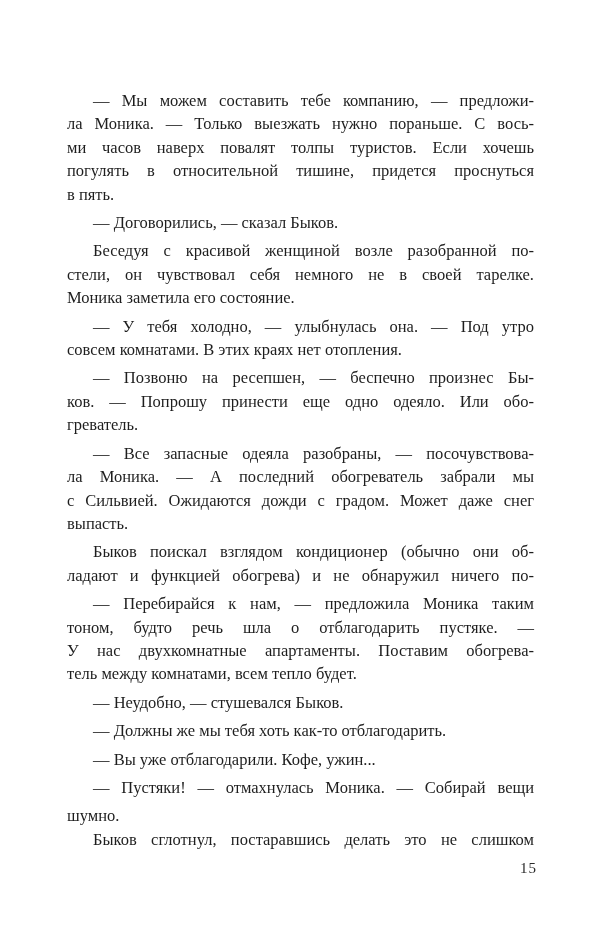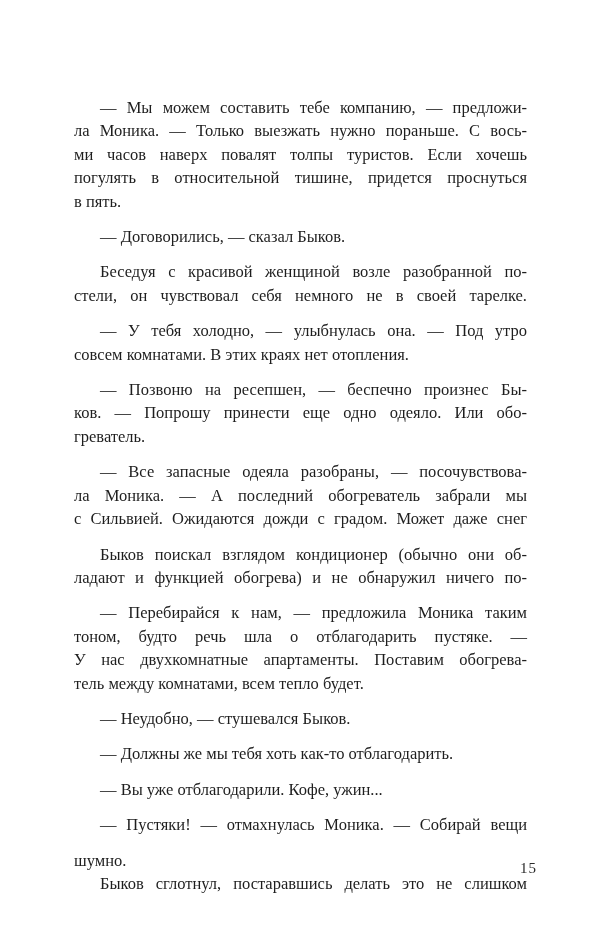--- a/index.html
+++ b/index.html
@@ -17,21 +17,21 @@
     overflow: hidden;
   }
   .text-block {
     position: absolute;
     left: 62px;
     top: 84px;
     width: 477px;
     font-size: 16.5px;
     line-height: 23.4px;
   }
-  .paragraph { margin: 12px; padding: 0; }
+  .paragraph { margin: 5px; padding: 0; }
   .line {
     text-align: justify;
     text-align-last: justify;
     min-height: 23.4px;
   }
   .line.indent { text-indent: 26px; }
   .line.end { text-align-last: left; }
   .page-number {
     position: absolute;
     left: 62px;
@@ -56,37 +56,39 @@
     <div class="line end">в пять.</div>
   </div>
 
   <div class="paragraph">
     <div class="line indent end">— Договорились, — сказал Быков.</div>
   </div>
 
   <div class="paragraph">
     <div class="line indent">Беседуя с красивой женщиной возле разобранной по-</div>
     <div class="line">стели, он чувствовал себя немного не в своей тарелке.</div>
+    <div class="line end">Моника заметила его состояние.</div>
   </div>
 
   <div class="paragraph">
     <div class="line indent">— У тебя холодно, — улыбнулась она. — Под утро</div>
     <div class="line end">совсем комнатами. В этих краях нет отопления.</div>
   </div>
 
   <div class="paragraph">
     <div class="line indent">— Позвоню на ресепшен, — беспечно произнес Бы-</div>
     <div class="line">ков. — Попрошу принести еще одно одеяло. Или обо-</div>
     <div class="line end">греватель.</div>
   </div>
 
   <div class="paragraph">
     <div class="line indent">— Все запасные одеяла разобраны, — посочувствова-</div>
     <div class="line">ла Моника. — А последний обогреватель забрали мы</div>
     <div class="line">с Сильвией. Ожидаются дожди с градом. Может даже снег</div>
+    <div class="line end">выпасть.</div>
   </div>
 
   <div class="paragraph">
     <div class="line indent">Быков поискал взглядом кондиционер (обычно они об-</div>
     <div class="line">ладают и функцией обогрева) и не обнаружил ничего по-</div>
   </div>
 
   <div class="paragraph">
     <div class="line indent">— Перебирайся к нам, — предложила Моника таким</div>
     <div class="line">тоном, будто речь шла о отблагодарить пустяке. —</div>

